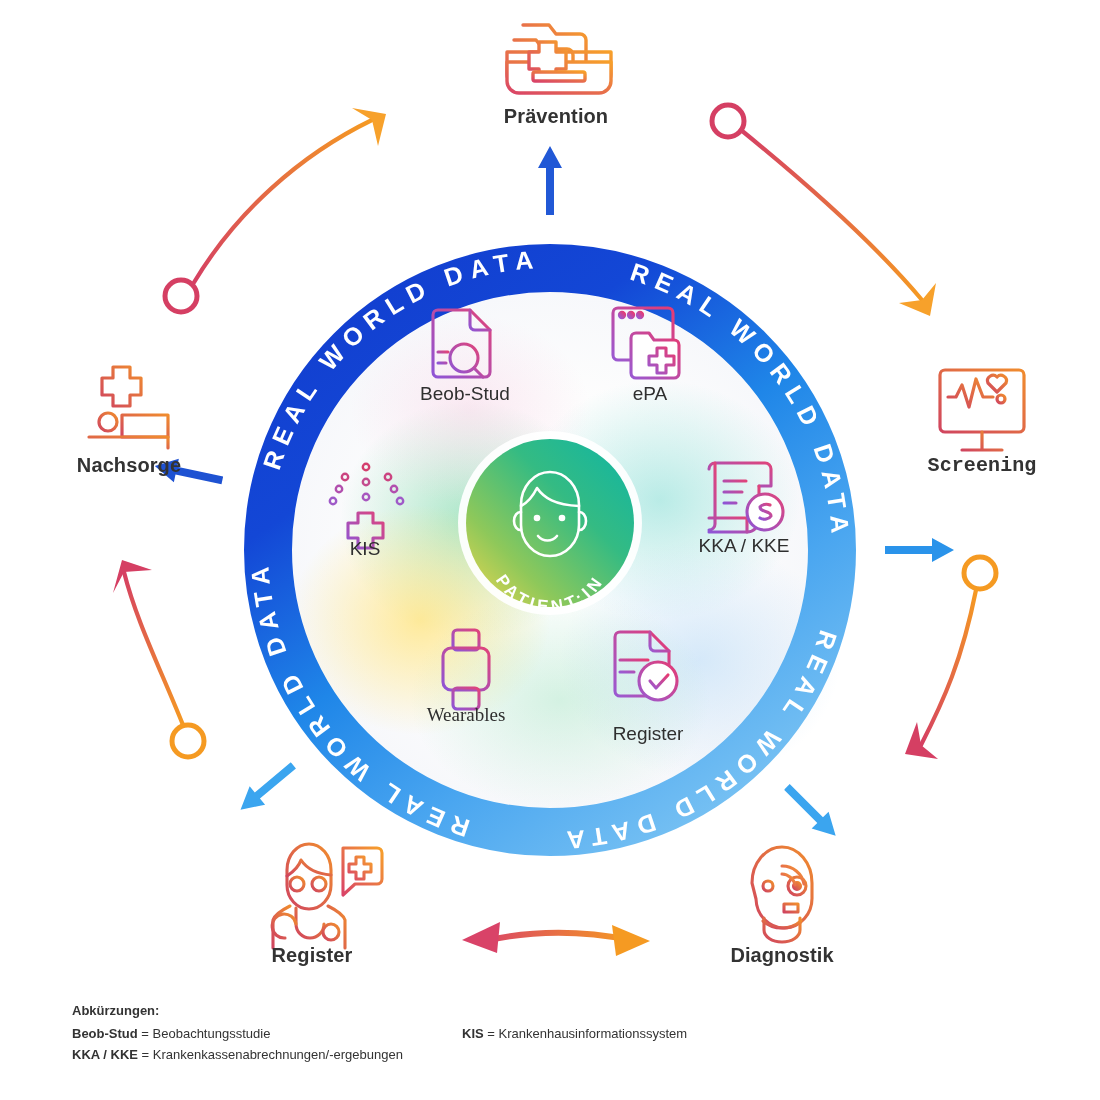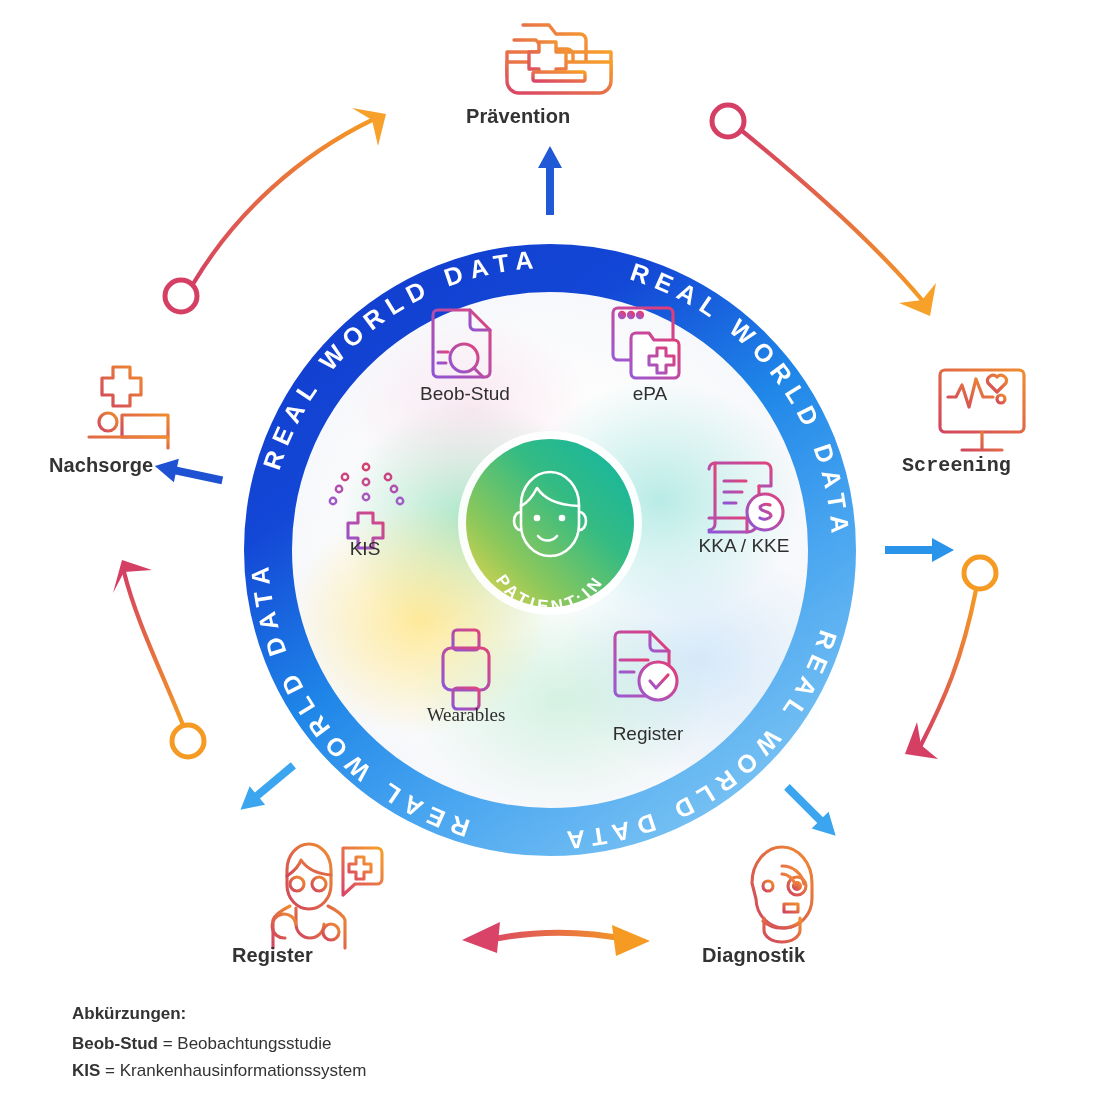--- a/index.html
+++ b/index.html
@@ -5,33 +5,33 @@
   html,body{margin:0;padding:0;background:#ffffff;}
   body{
     width:1100px;height:1100px;position:relative;overflow:hidden;
     font-family:"Liberation Sans","DejaVu Sans",sans-serif;
     color:#2b2b2b;
   }
   #stage{position:absolute;inset:0;width:1100px;height:1100px;}
   svg.layer{position:absolute;left:0;top:0;width:1100px;height:1100px;}
 
   .node-label{
-    position:absolute;font-size:20px;font-weight:600;
+    position:absolute;text-align:center;font-size:20px;font-weight:600;
     color:#333333;letter-spacing:.1px;white-space:nowrap;
   }
   .inner-label{
     position:absolute;text-align:center;font-size:19px;font-weight:500;
     color:#2f2f2f;white-space:nowrap;
   }
   .legend{
     position:absolute;left:72px;top:1000px;width:960px;
-    font-size:17px;color:#333;line-height:1.62;
+    font-size:13px;color:#333;line-height:1.62;
   }
   .legend .lg-title{font-weight:bold;margin-bottom:2px;}
-  .legend-row{display:flex;flex-direction:column;}
+  .legend-row{display:flex;}
   .legend-col{width:390px;}
   .legend-col.b{width:560px;}
   .legend b{font-weight:bold;}
 </style>
 </head>
 <body>
 
 <div id="stage">
 
   <svg class="layer" viewBox="0 0 1100 1100">
@@ -357,16 +357,19 @@
     <div class="lg-title">Abkürzungen:</div>
     <div class="legend-row">
       <div class="legend-col">
         <b>Beob-Stud</b><span> = </span><span>Beobachtungsstudie</span>
       </div>
       <div class="legend-col b">
         <b>KIS</b><span> = </span><span>Krankenhausinformationssystem</span>
       </div>
     </div>
     <div class="legend-row">
+      <div class="legend-col b">
+        <b>KKA / KKE</b><span> = </span><span>Krankenkassenabrechnungen/-ergebungen</span>
+      </div>
     </div>
   </div>
 
 </div>
 
 </body></html>

